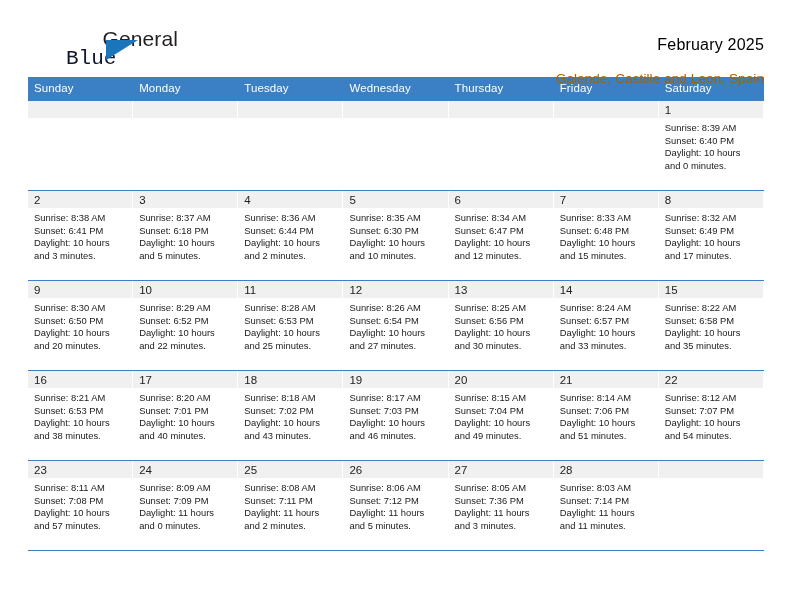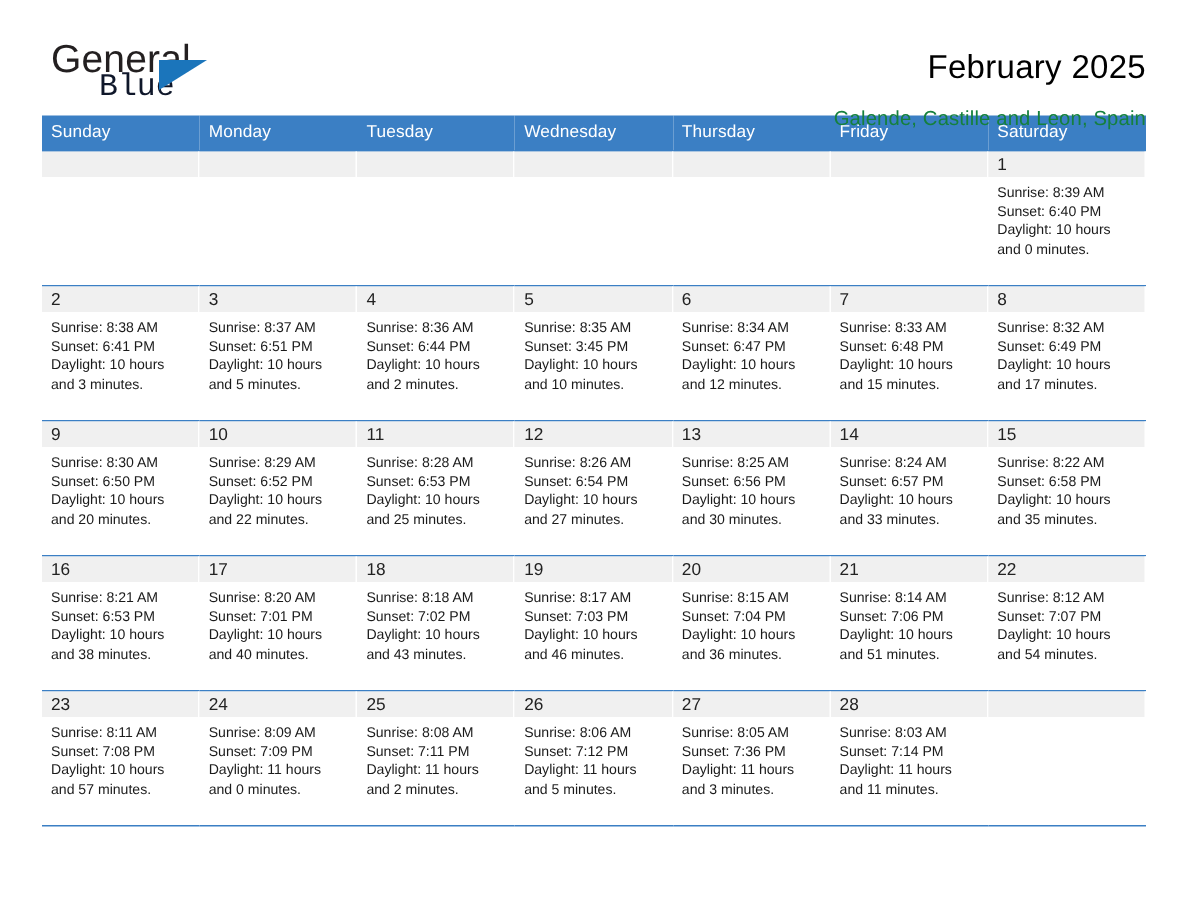--- a/index.html
+++ b/index.html
@@ -30,25 +30,26 @@
     padding-top: 28px;
     height: 72px;
   }
   .brand {
     position: relative;
     width: 150px;
     height: 46px;
     padding-left: 6px;
   }
   .brand-general {
-    font-size: 26px;
+    font-size: 21px;
     color: #231f20;
     letter-spacing: .1px;
     line-height: 22px;
     display: block;
+    text-align: right;
   }
   .brand-blue {
     font-size: 21px;
     color: #0f172a;
     line-height: 22px;
     display: block;
     padding-left: 32px;
     margin-top: -2px;
     font-family: Liberation Mono, monospace;
   }
@@ -59,29 +60,29 @@
     width: 0;
     height: 0;
     border-left: 32px solid #1b75bb;
     border-bottom: 20px solid transparent;
   }
   .title-block {
     text-align: right;
     padding-top: 2px;
   }
   .cal-title {
-    font-size: 22px;
+    font-size: 16px;
     font-weight: normal;
     color: #000;
     line-height: 30px;
     letter-spacing: .2px;
   }
   .cal-subtitle {
     font-size: 13.5px;
-    color: #15803d;
+    color: #a16207;
     line-height: 18px;
     margin-top: 10px;
     letter-spacing: .1px;
   }
 
   
   .calendar {
     width: 736px;
     border-collapse: collapse;
     table-layout: fixed;
@@ -198,39 +199,39 @@
               <div>Sunrise: 8:38 AM</div>
               <div>Sunset: 6:41 PM</div>
               <div>Daylight: 10 hours</div>
               <div>and 3 minutes.</div>
             </div>
           </td>
           <td class="daycell">
             <div class="daynum">3</div>
             <div class="details">
               <div>Sunrise: 8:37 AM</div>
-              <div>Sunset: 6:51 PM</div>
+              <div>Sunset: 6:18 PM</div>
               <div>Daylight: 10 hours</div>
               <div>and 5 minutes.</div>
             </div>
           </td>
           <td class="daycell">
             <div class="daynum">4</div>
             <div class="details">
               <div>Sunrise: 8:36 AM</div>
               <div>Sunset: 6:44 PM</div>
               <div>Daylight: 10 hours</div>
               <div>and 2 minutes.</div>
             </div>
           </td>
           <td class="daycell">
             <div class="daynum">5</div>
             <div class="details">
               <div>Sunrise: 8:35 AM</div>
-              <div>Sunset: 3:45 PM</div>
+              <div>Sunset: 6:30 PM</div>
               <div>Daylight: 10 hours</div>
               <div>and 10 minutes.</div>
             </div>
           </td>
           <td class="daycell">
             <div class="daynum">6</div>
             <div class="details">
               <div>Sunrise: 8:34 AM</div>
               <div>Sunset: 6:47 PM</div>
               <div>Daylight: 10 hours</div>
@@ -357,21 +358,21 @@
               <div>Daylight: 10 hours</div>
               <div>and 46 minutes.</div>
             </div>
           </td>
           <td class="daycell">
             <div class="daynum">20</div>
             <div class="details">
               <div>Sunrise: 8:15 AM</div>
               <div>Sunset: 7:04 PM</div>
               <div>Daylight: 10 hours</div>
-              <div>and 36 minutes.</div>
+              <div>and 49 minutes.</div>
             </div>
           </td>
           <td class="daycell">
             <div class="daynum">21</div>
             <div class="details">
               <div>Sunrise: 8:14 AM</div>
               <div>Sunset: 7:06 PM</div>
               <div>Daylight: 10 hours</div>
               <div>and 51 minutes.</div>
             </div>

